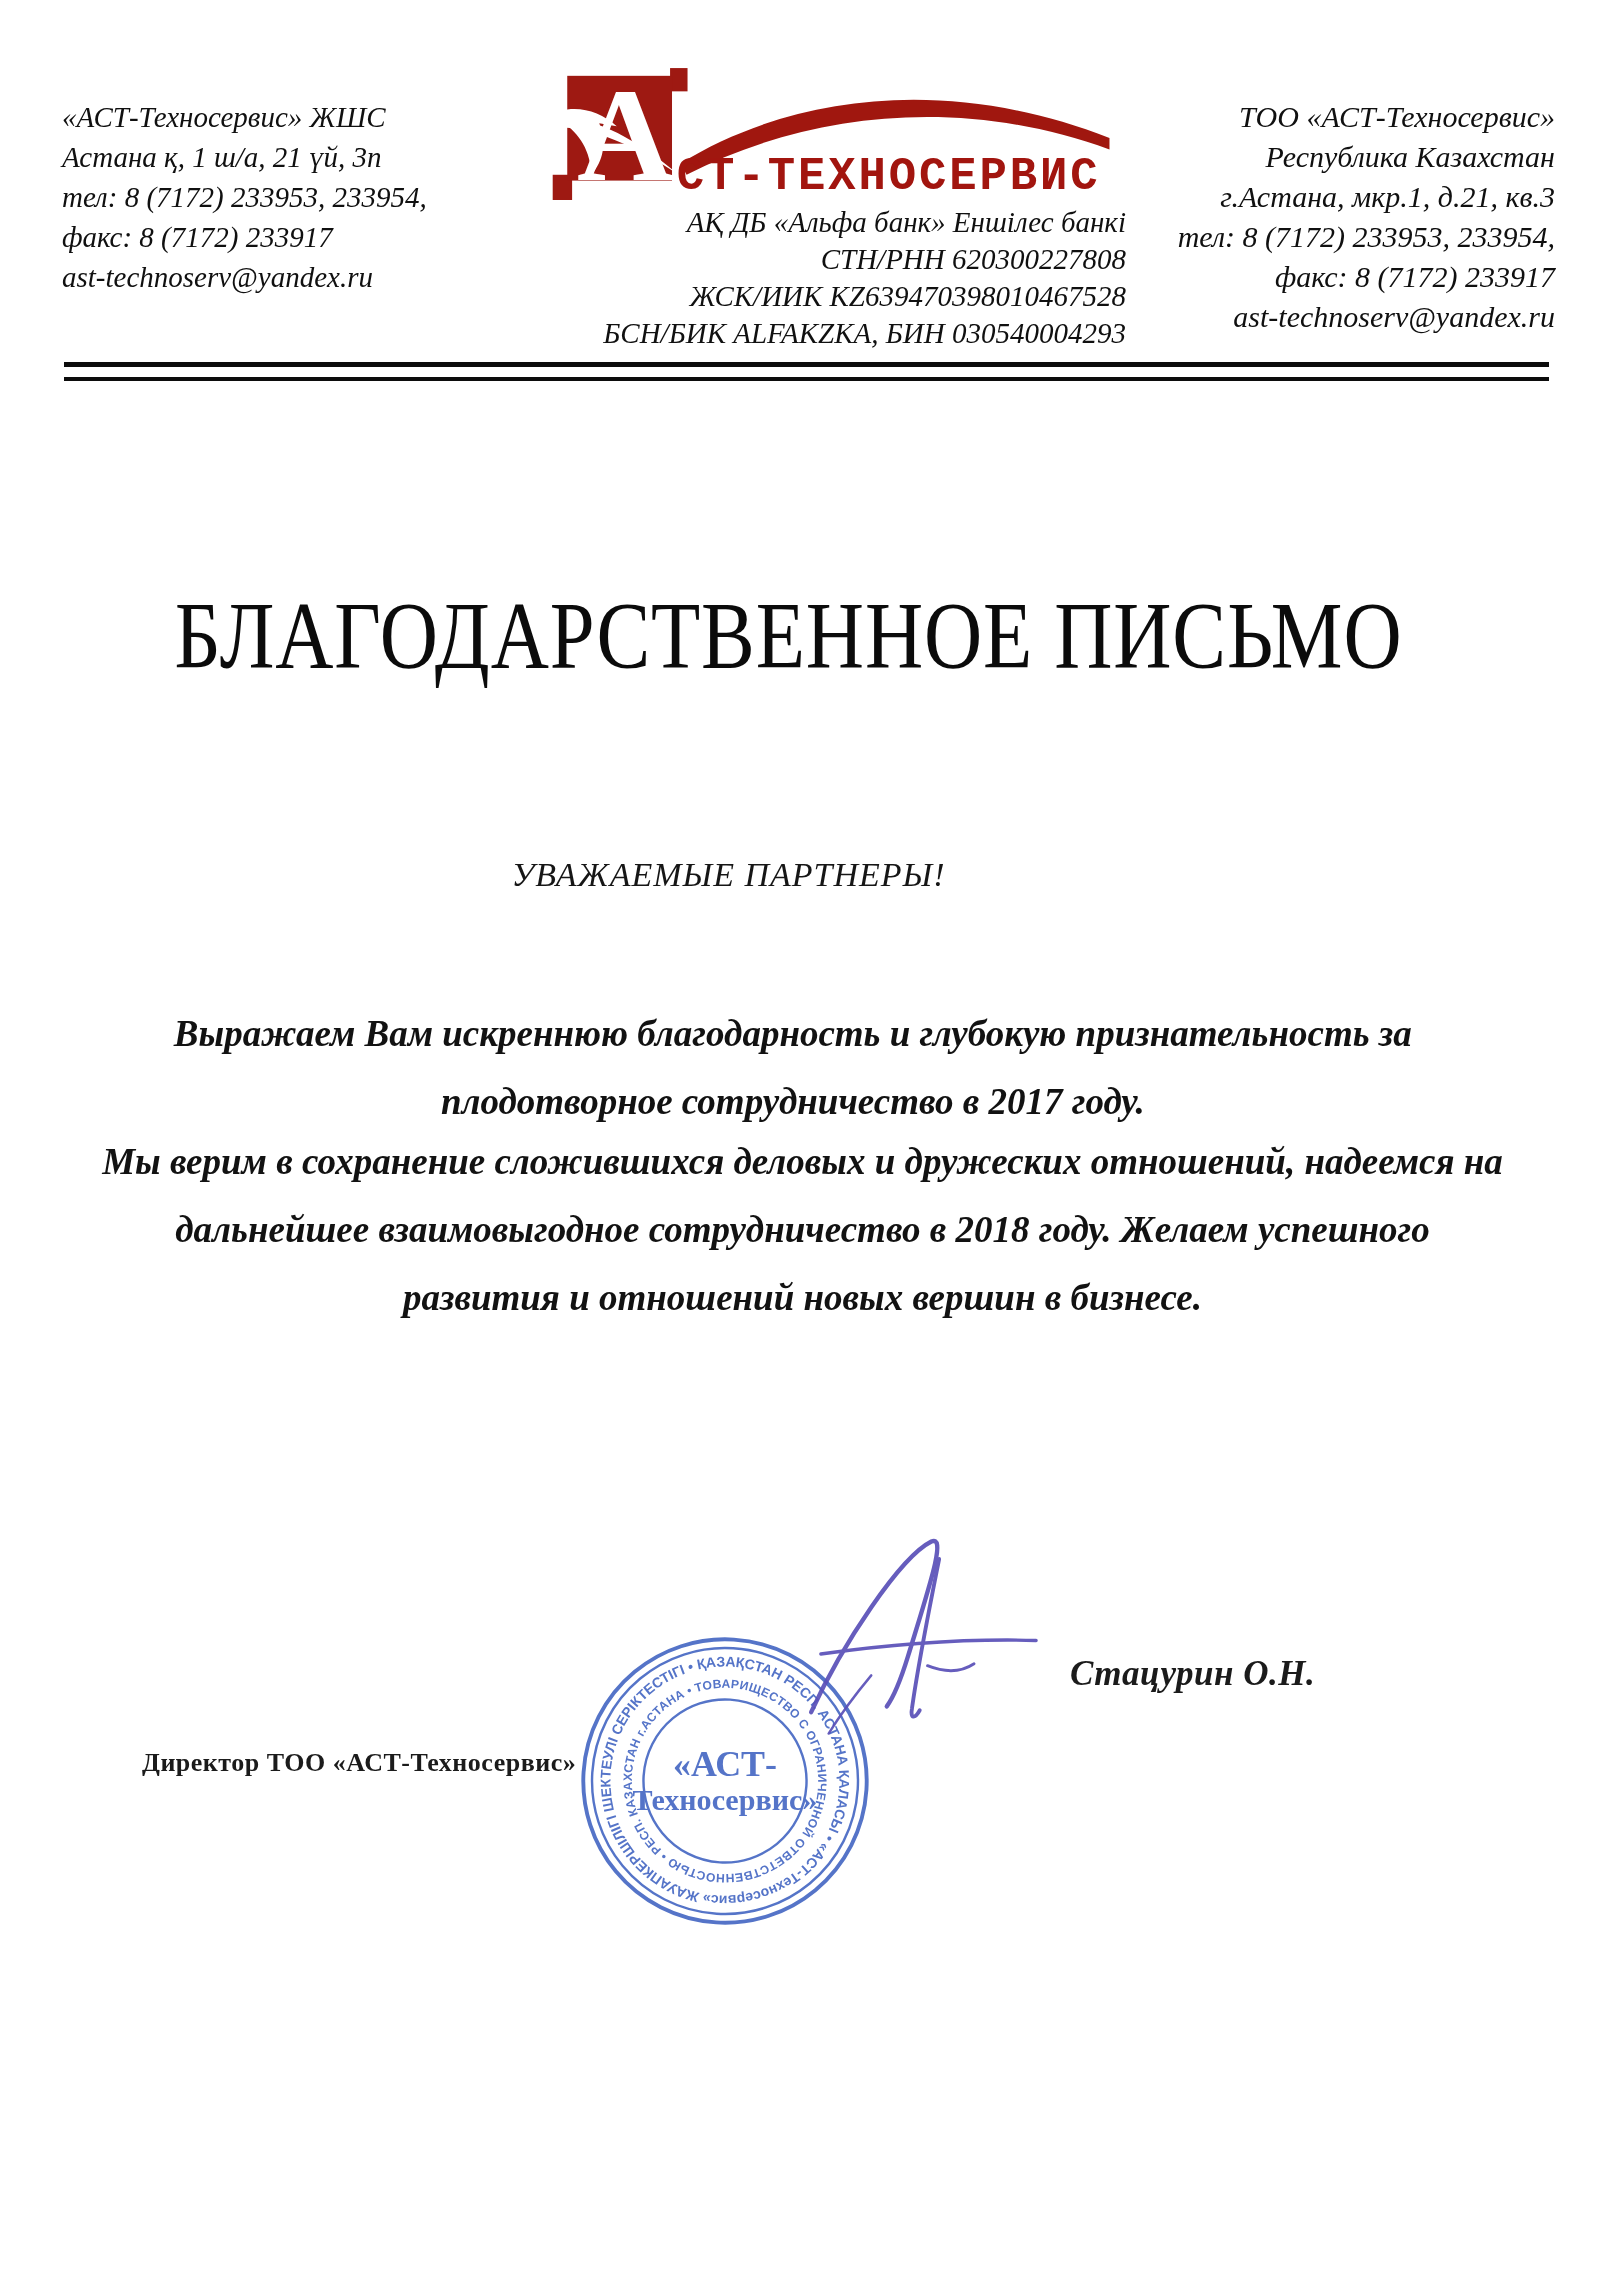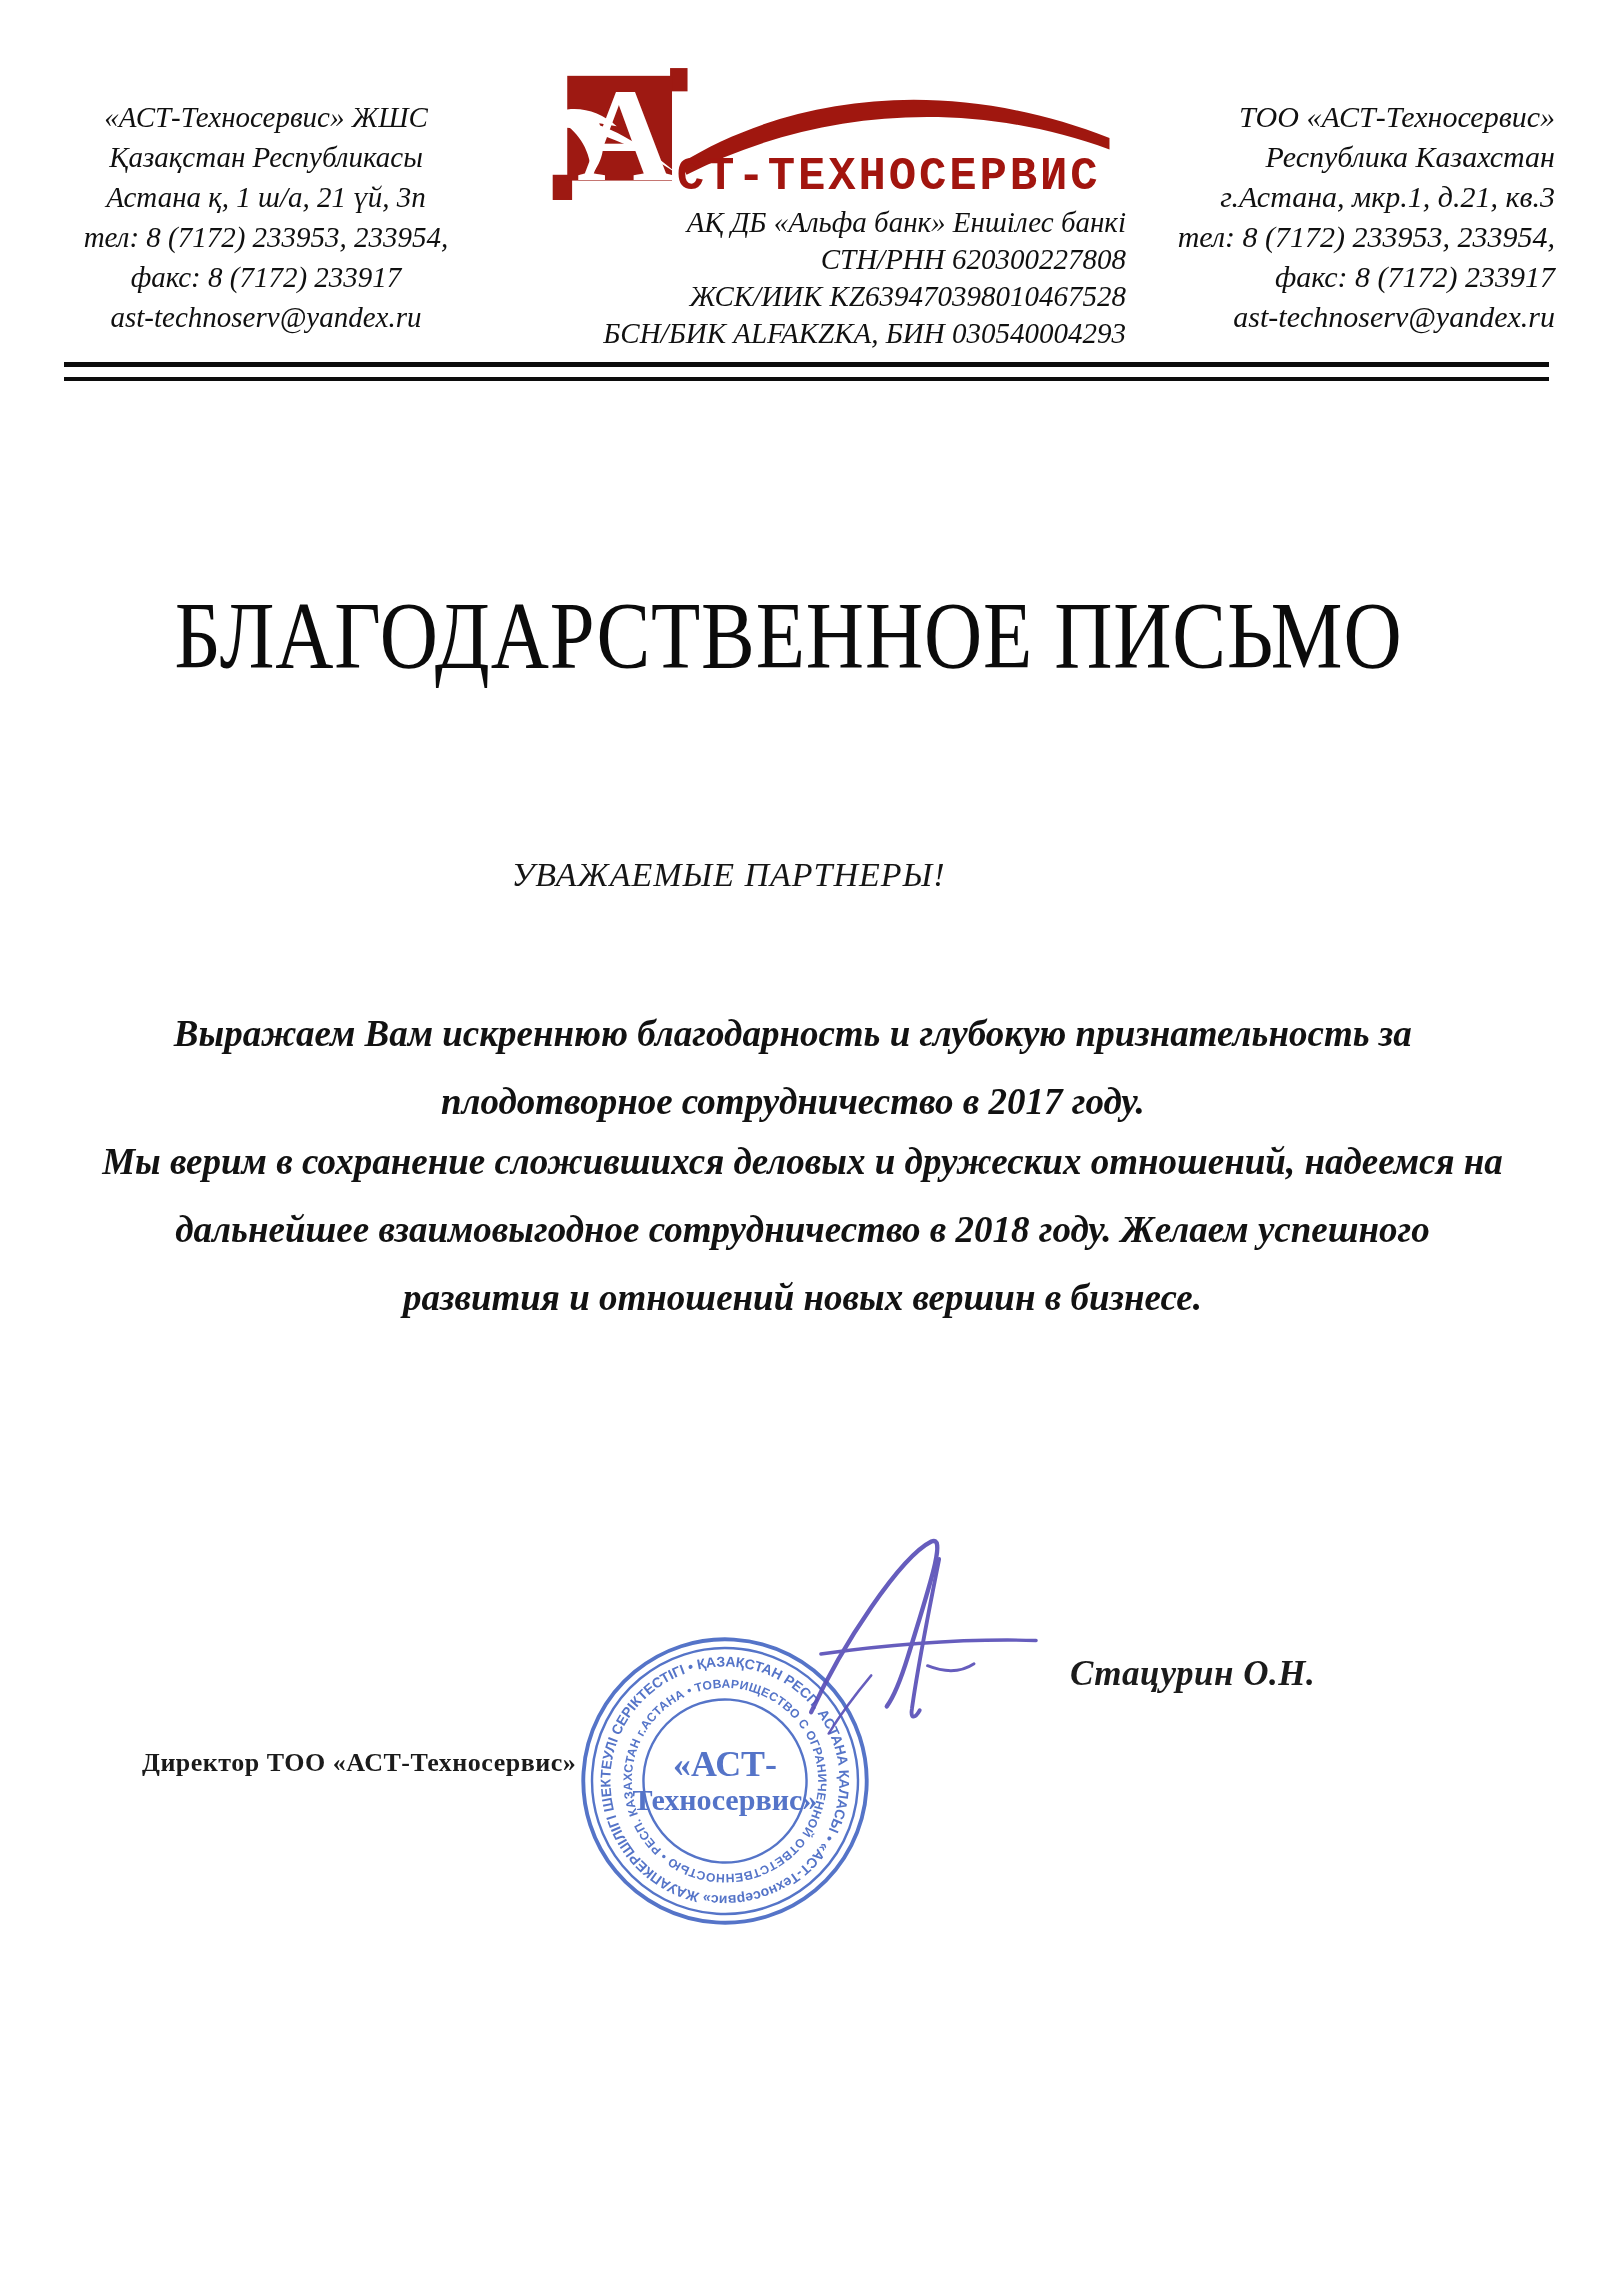--- a/index.html
+++ b/index.html
@@ -8,21 +8,21 @@
     width:1605px;height:2293px;
     margin:0 auto;
     background:#ffffff;
     overflow:hidden;
     font-family:"Liberation Serif","DejaVu Serif",serif;
     color:#101010;
   }
   
   .hdr-left{
     position:absolute;left:62px;top:97px;width:408px;
-    font-style:italic;font-size:29px;line-height:40px;text-align:center;
+    font-style:italic;font-size:29px;line-height:40px;text-align:left;
   }
   .hdr-right{
     position:absolute;right:50px;top:97px;width:446px;
     font-style:italic;font-size:30px;line-height:40px;text-align:right;
   }
   .logo-svg{position:absolute;left:543px;top:62px;}
   .bank-block{
     position:absolute;left:505px;top:204px;width:621px;
     font-style:italic;font-size:29px;line-height:37px;text-align:right;
   }
@@ -59,21 +59,20 @@
   .stamp-svg{position:absolute;left:560px;top:1616px;opacity:0.87;}
   .sig-svg{position:absolute;left:782px;top:1528px;opacity:0.92;}
 </style>
 </head>
 <body>
 
 <div class="page">
 
   <div class="hdr-left">
     <div>«АСТ-Техносервис» ЖШС</div>
-    <div>Қазақстан Республикасы</div>
     <div>Астана қ, 1 ш/а, 21 үй, 3п</div>
     <div>тел: 8 (7172) 233953, 233954,</div>
     <div>факс: 8 (7172) 233917</div>
     <div>ast-technoserv@yandex.ru</div>
   </div>
 
   <div class="hdr-right">
     <div>ТОО «АСТ-Техносервис»</div>
     <div>Республика Казахстан</div>
     <div>г.Астана, мкр.1, д.21, кв.3</div>

